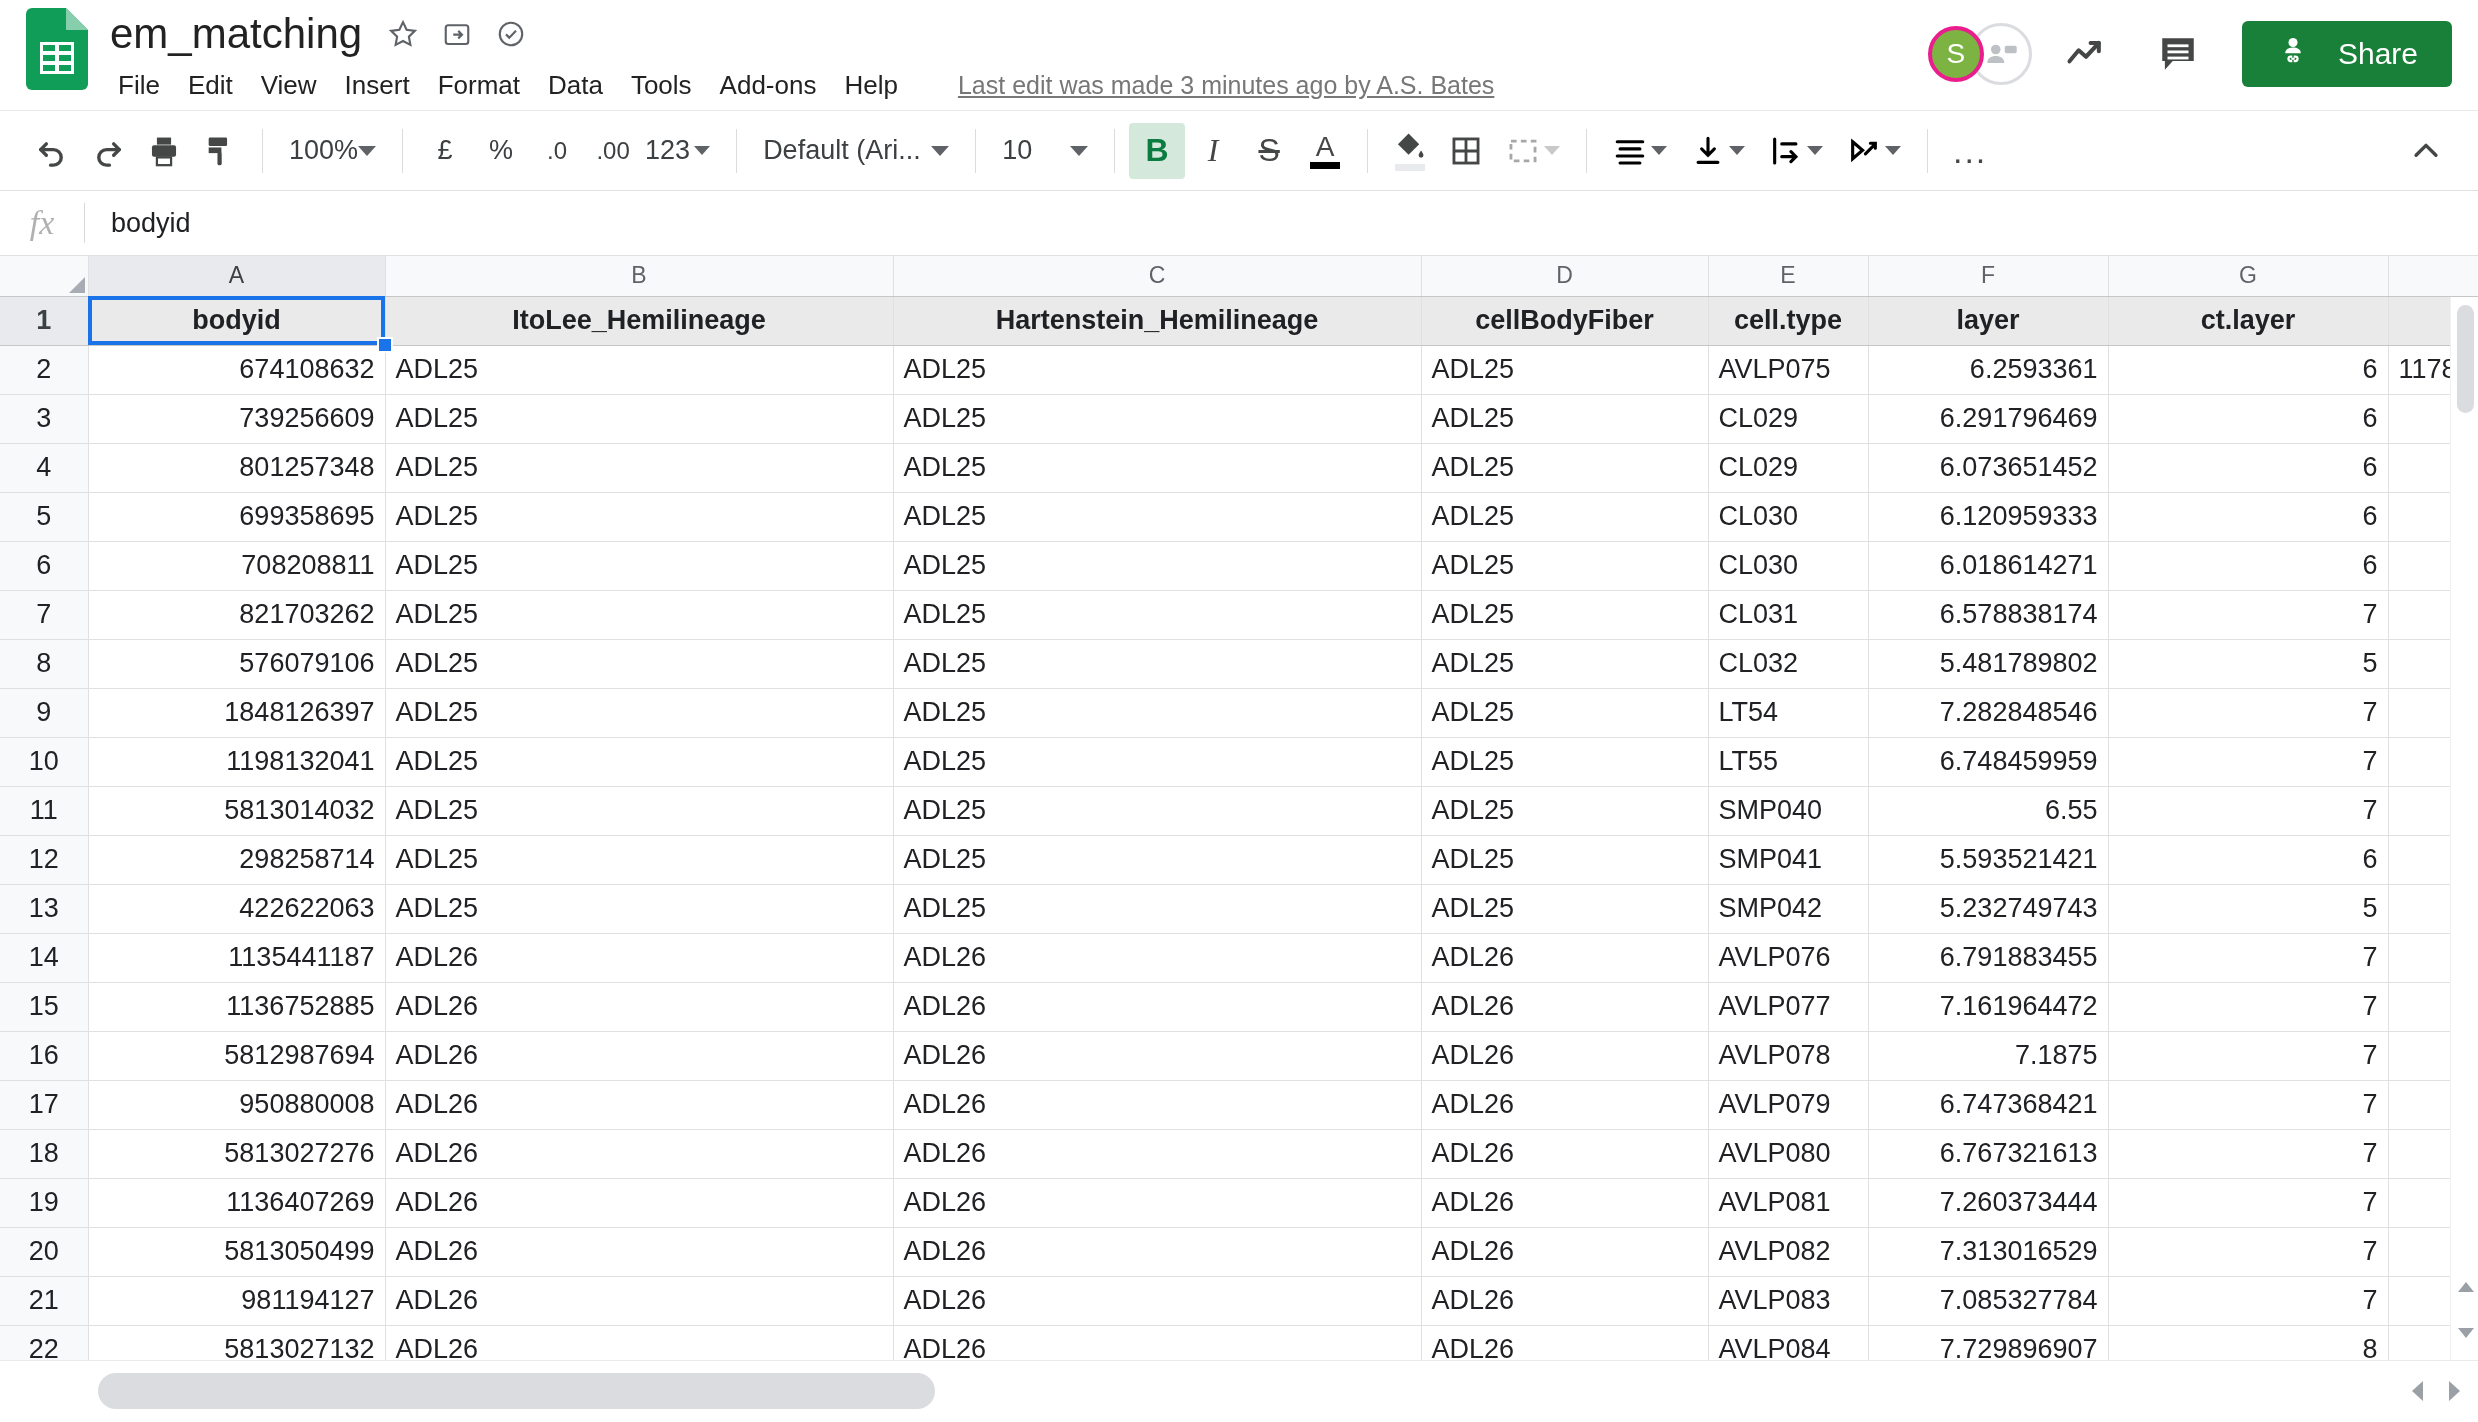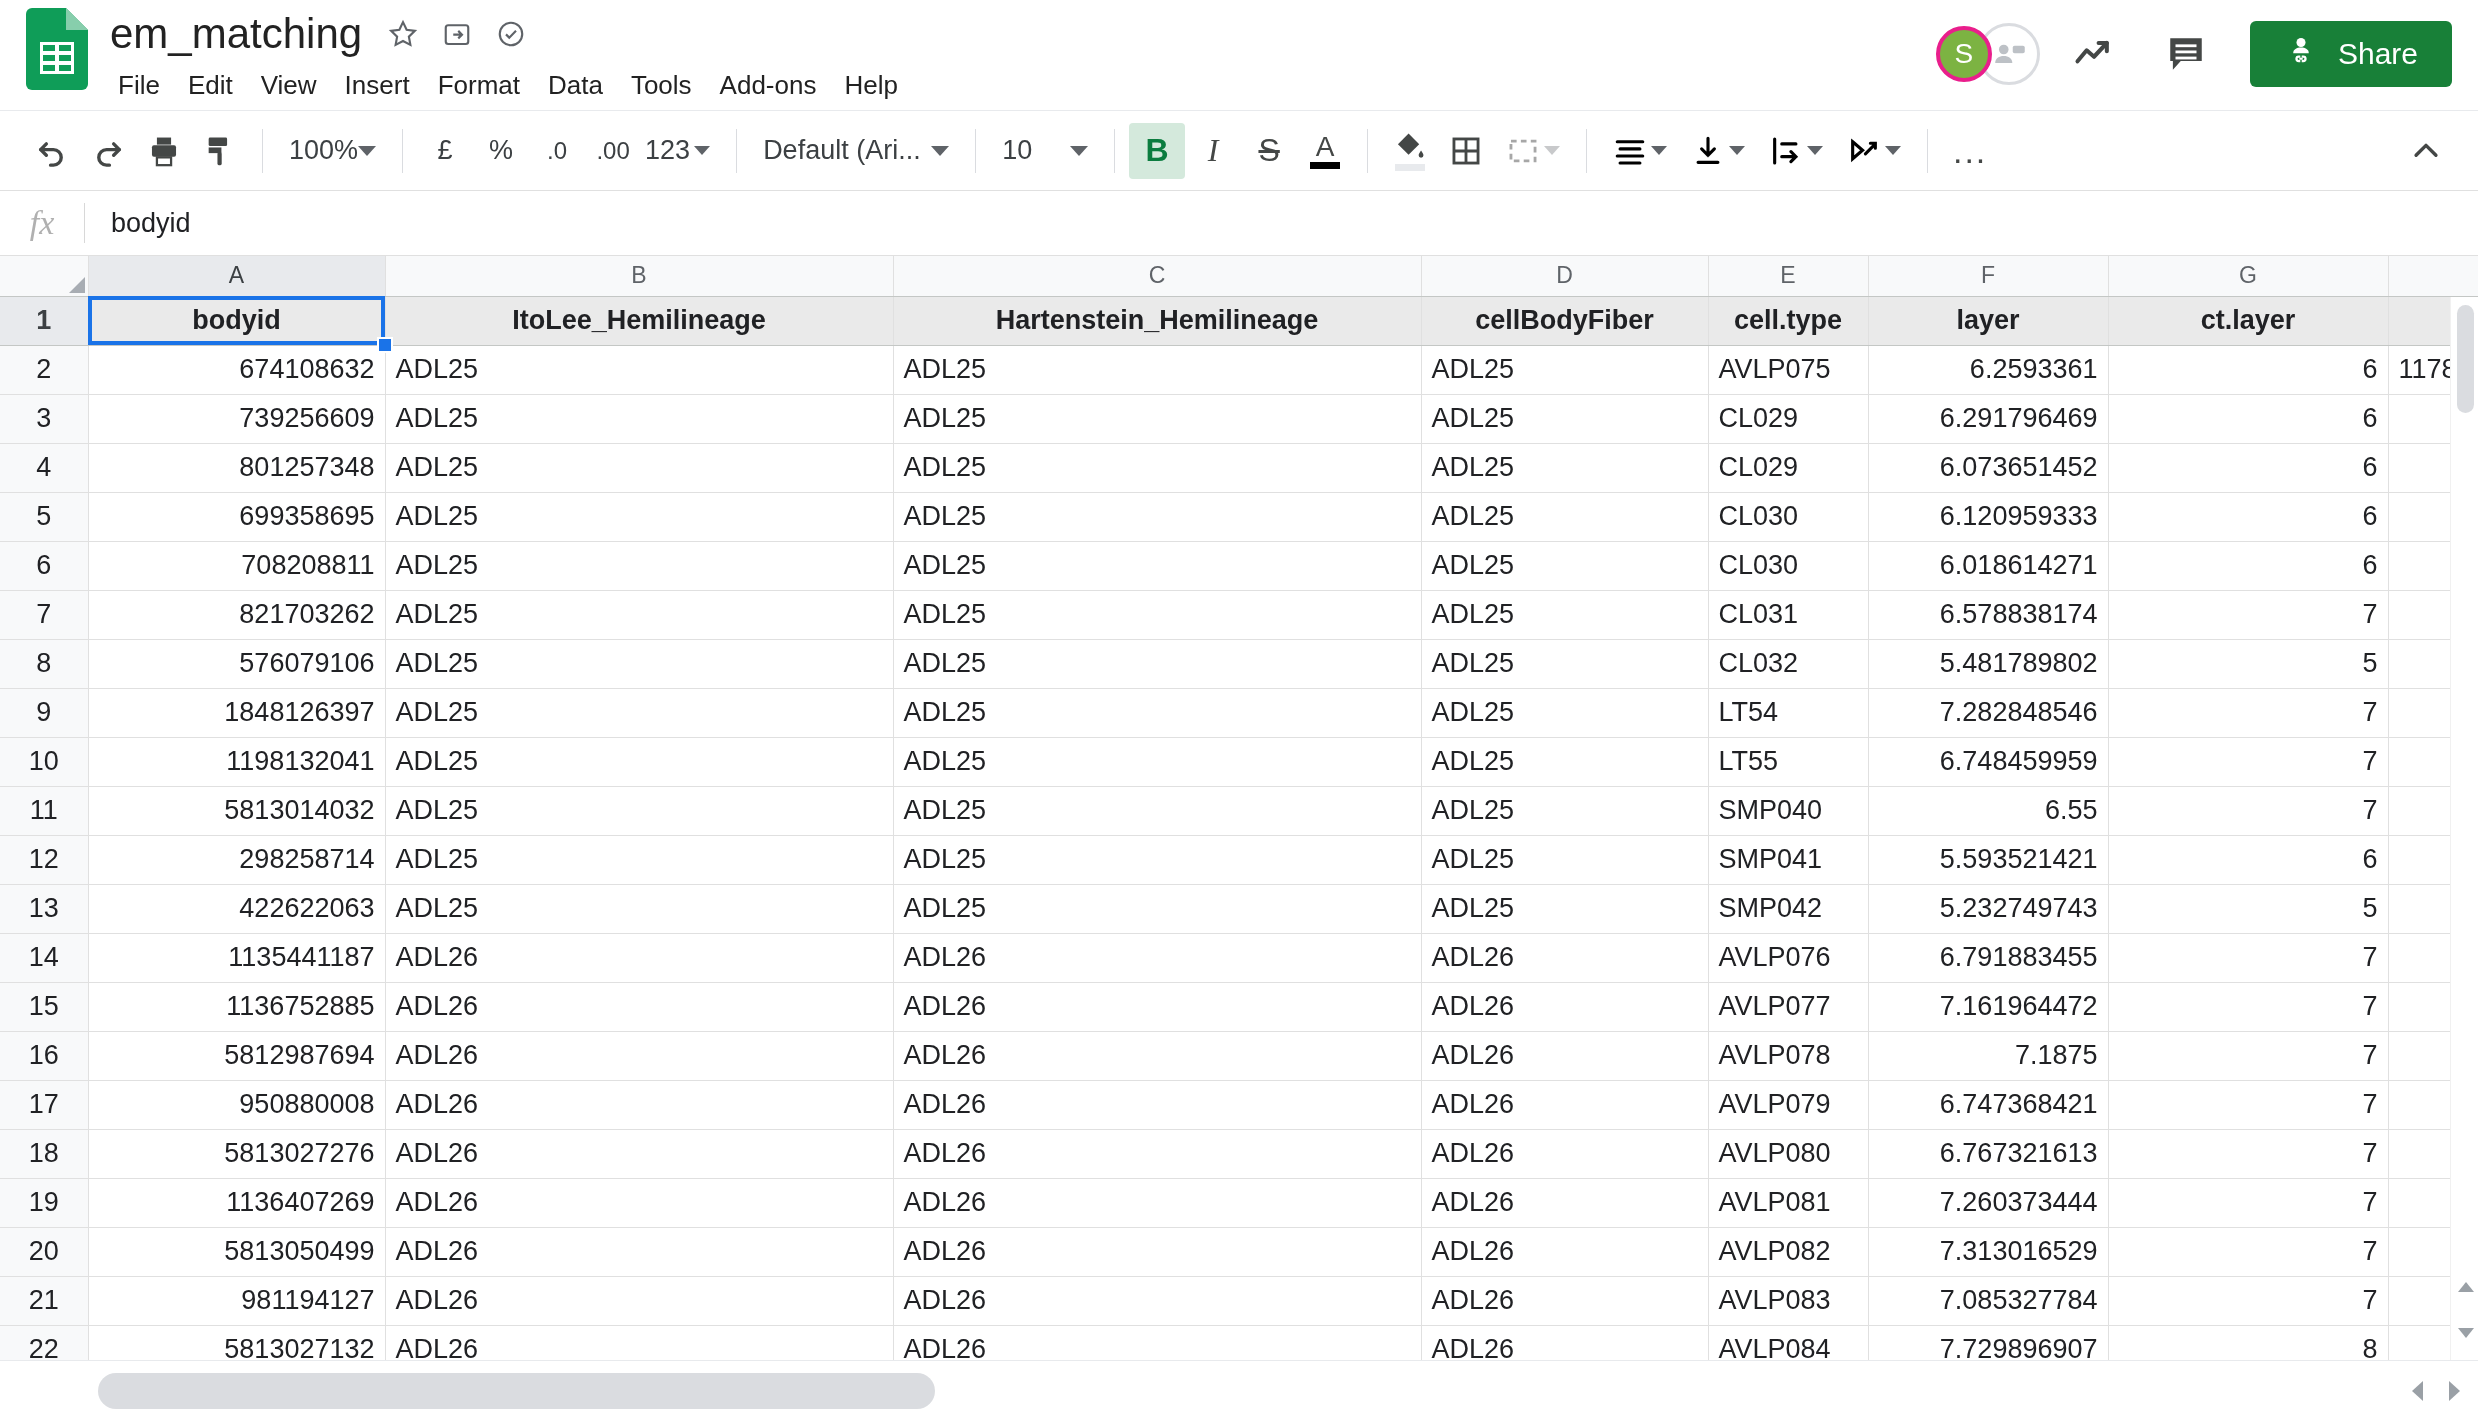--- a/index.html
+++ b/index.html
@@ -52,21 +52,21 @@
     width: 62px; height: 62px; border-radius: 50%;
     background: #ffffff; border: 3px solid #dadce0;
     display: flex; align-items: center; justify-content: center;
     margin-left: -14px; position: relative; z-index: 1;
   }
   .hdr-icon-btn {
     width: 76px; height: 76px; display: flex; align-items: center; justify-content: center;
     color: #5f6368; cursor: pointer; border-radius: 50%; margin-left: 16px;
   }
   .share-btn {
-    display: flex; align-items: center; gap: 20px;
+    display: flex; align-items: center; gap: 28px;
     background: #188038; color: #ffffff;
     height: 66px; padding: 0 34px; border-radius: 6px;
     font-size: 30px; margin-left: 26px; cursor: pointer; white-space: nowrap;
   }
 
   
   .toolbar {
     height: 80px; display: flex; align-items: center;
     padding: 0 24px; border-top: 1px solid #e8eaed; background: #fff;
     position: relative;
@@ -220,20 +220,21 @@
     <div class="menu-row">
       <div class="menu-item">File</div>
       <div class="menu-item">Edit</div>
       <div class="menu-item">View</div>
       <div class="menu-item">Insert</div>
       <div class="menu-item">Format</div>
       <div class="menu-item">Data</div>
       <div class="menu-item">Tools</div>
       <div class="menu-item">Add-ons</div>
       <div class="menu-item">Help</div>
+      <div class="last-edit">Last edit was made 3 minutes ago by A.S. Bates</div>
     </div>
   </div>
 
   <div class="topbar-right">
     <div class="avatar-stack">
       <div class="avatar-a">S</div>
       <div class="avatar-b">
         <svg width="36" height="36" viewBox="0 0 24 24" fill="#bdc1c6">
           <circle cx="8.5" cy="9" r="3.2"></circle>
           <path d="M2.8 18c0-3 2.6-4.6 5.7-4.6S14.2 15 14.2 18z"></path>

